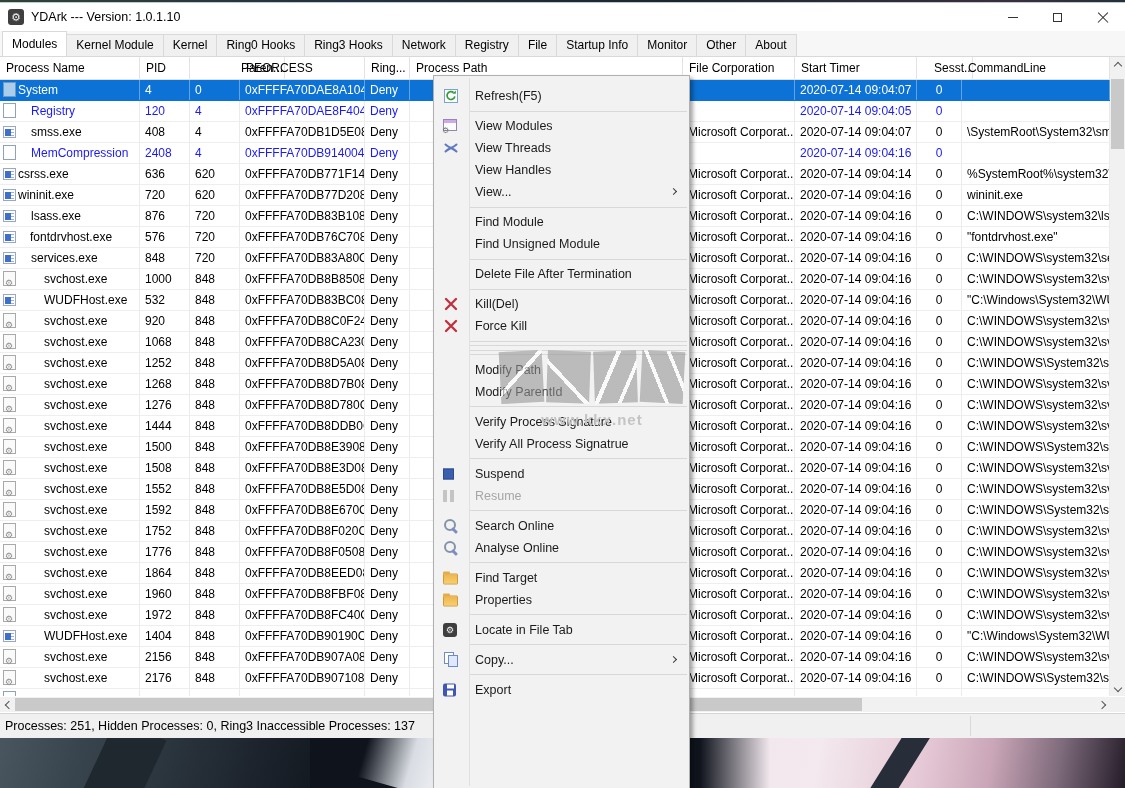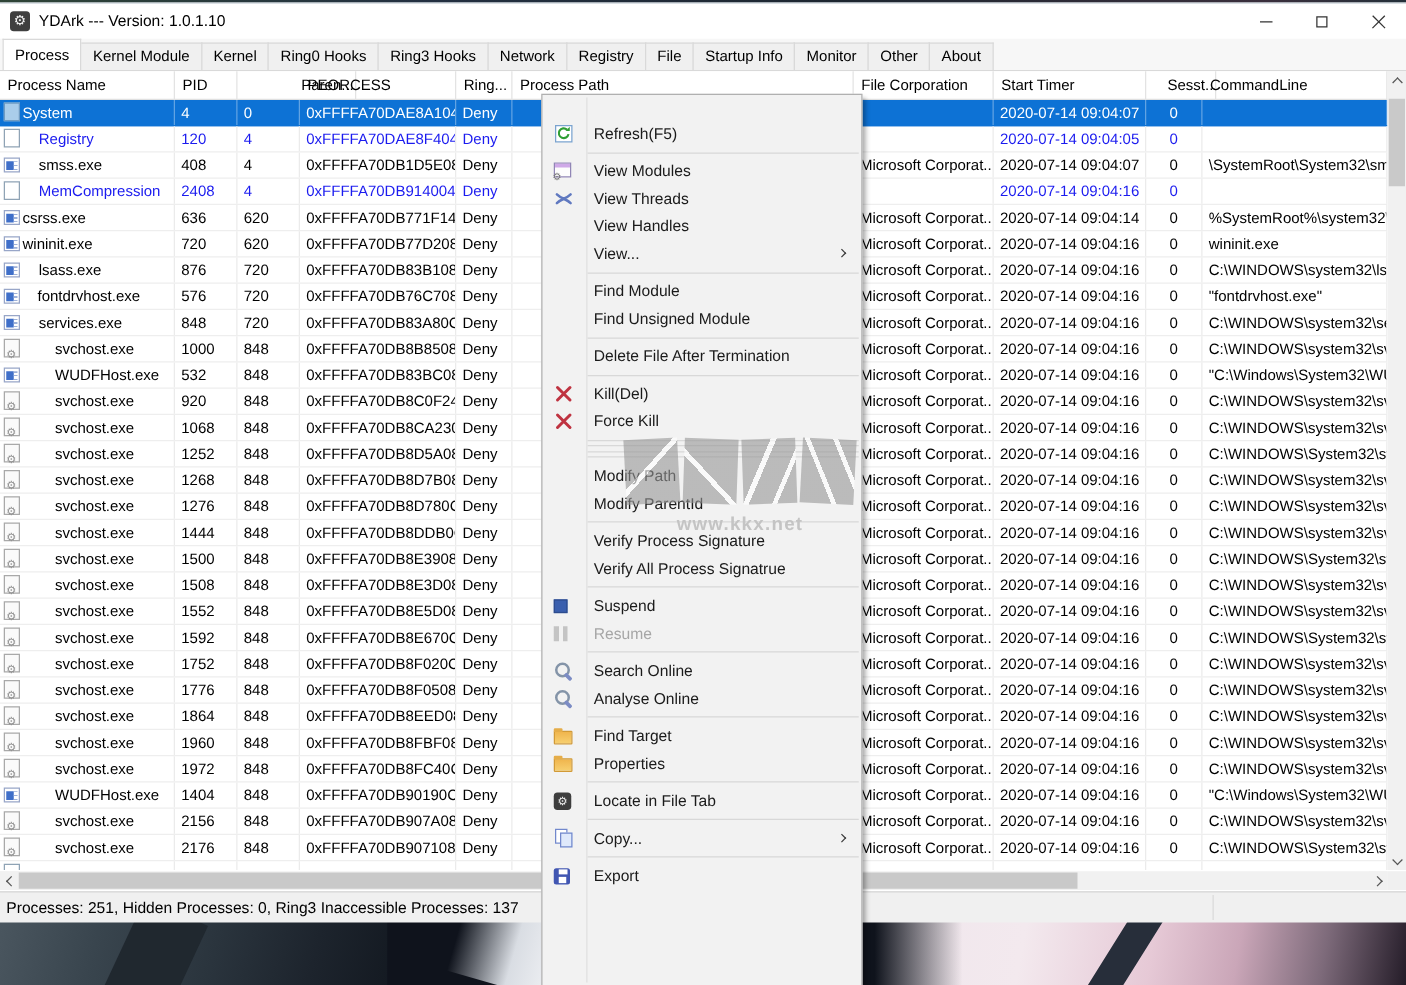--- a/index.html
+++ b/index.html
@@ -77,21 +77,21 @@
   .chev.up { transform:rotate(135deg); margin-top:2px; }
   .chev.down { transform:rotate(-45deg); margin-bottom:2px; }
 
   
   .statusbar { position:absolute; left:0; top:710px; width:100%; height:25px; background:#f0f0f0; border-top:1px solid #d5d5d5; }
   .statustext { position:absolute; left:5px; top:0; height:25px; line-height:25px; font-size:12.5px; color:#000; }
   .statusdiv { position:absolute; left:970px; top:2px; bottom:2px; width:1px; background:#d9d9d9; }
 
   
   .cmenu { position:absolute; left:433px; top:75px; width:257px; height:714px; background:#f2f2f2; border:1px solid #b0b0b0;
-    box-shadow:3px 3px 4px rgba(0,0,0,.35); z-index:50; padding-top:20px; overflow:hidden; }
+    box-shadow:3px 3px 4px rgba(0,0,0,.35); z-index:50; padding-top:9px; overflow:hidden; }
   .menu-gutter { position:absolute; left:35px; top:2px; bottom:2px; width:1px; background:#e0e0e0; }
   .mitem { position:relative; height:22px; display:flex; align-items:center; padding-left:41px; font-size:12.5px; color:#1a1a1a; }
   .mitem.disabled { color:#a6a6a6; }
   .msep { height:1px; background:#d8d8d8; margin:3.5px 2px 3.5px 36px; }
   .sub-arrow { position:absolute; right:13px; top:8px; width:5px; height:5px; border-top:1.4px solid #3a3a3a; border-right:1.4px solid #3a3a3a; transform:rotate(45deg); }
   .mi { position:absolute; left:9px; top:50%; transform:translateY(-50%); width:16px; height:16px; display:flex; align-items:center; justify-content:center; }
   .mi svg { width:16px; height:16px; display:block; }
   .mi-modules { width:14px; height:12px; border:1px solid #9186b5; background:#fdfdfd; top:calc(50% - 1px); }
   .mi-modules::before { content:""; position:absolute; top:0; left:0; right:0; height:3px; background:#cfa9e8; }
   .mi-modules::after { content:"⚙"; position:absolute; left:-2px; bottom:-5px; font-size:8px; color:#777; }
@@ -146,21 +146,21 @@
       <div class="wbtn">
           <span class="glyph-max"></span>
         </div>
       <div class="wbtn">
           <span class="glyph-close"></span>
         </div>
     </div>
   </div>
 
   <div class="tabstrip">
-      <div class="tab active">Process</div>
+      <div class="tab active">Modules</div>
       <div class="tab">Kernel Module</div>
       <div class="tab">Kernel</div>
       <div class="tab">Ring0 Hooks</div>
       <div class="tab">Ring3 Hooks</div>
       <div class="tab">Network</div>
       <div class="tab">Registry</div>
       <div class="tab">File</div>
       <div class="tab">Startup Info</div>
       <div class="tab">Monitor</div>
       <div class="tab">Other</div>

